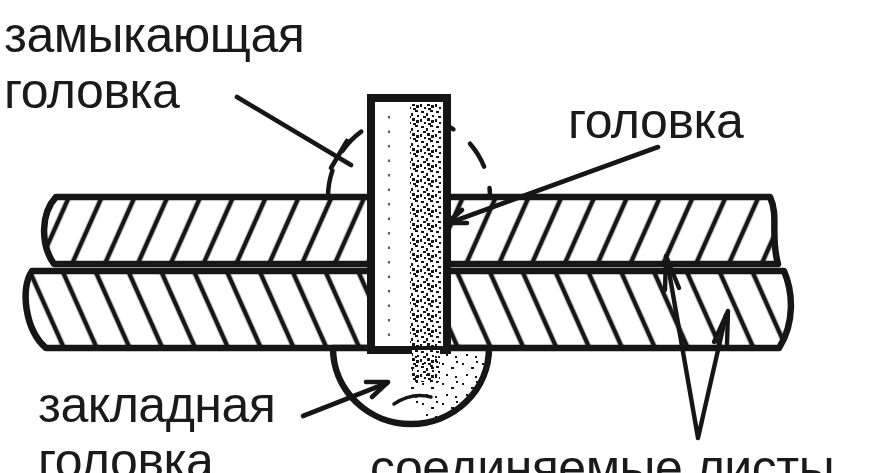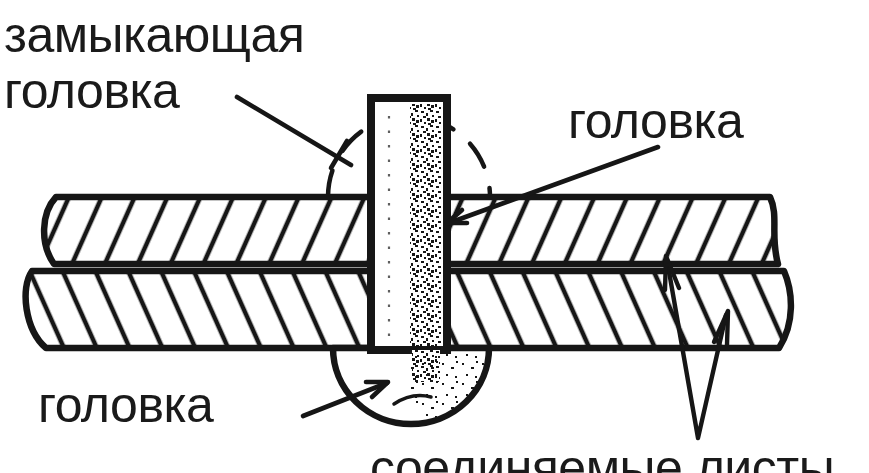--- a/index.html
+++ b/index.html
@@ -106,18 +106,19 @@
   </svg>
 
   <div class="lbl" style="left:4px;top:-13px">
     <div>замыкающая</div>
     <div>головка</div>
   </div>
 
   <div class="lbl" style="left:568px;top:73px">головка</div>
 
   <div class="lbl" style="left:38px;top:357px">
+    <div>закладная</div>
     <div>головка</div>
   </div>
 
   <div class="lbl" style="left:370px;top:420px">соединяемые листы</div>
 
 </div>
 
 </body></html>

